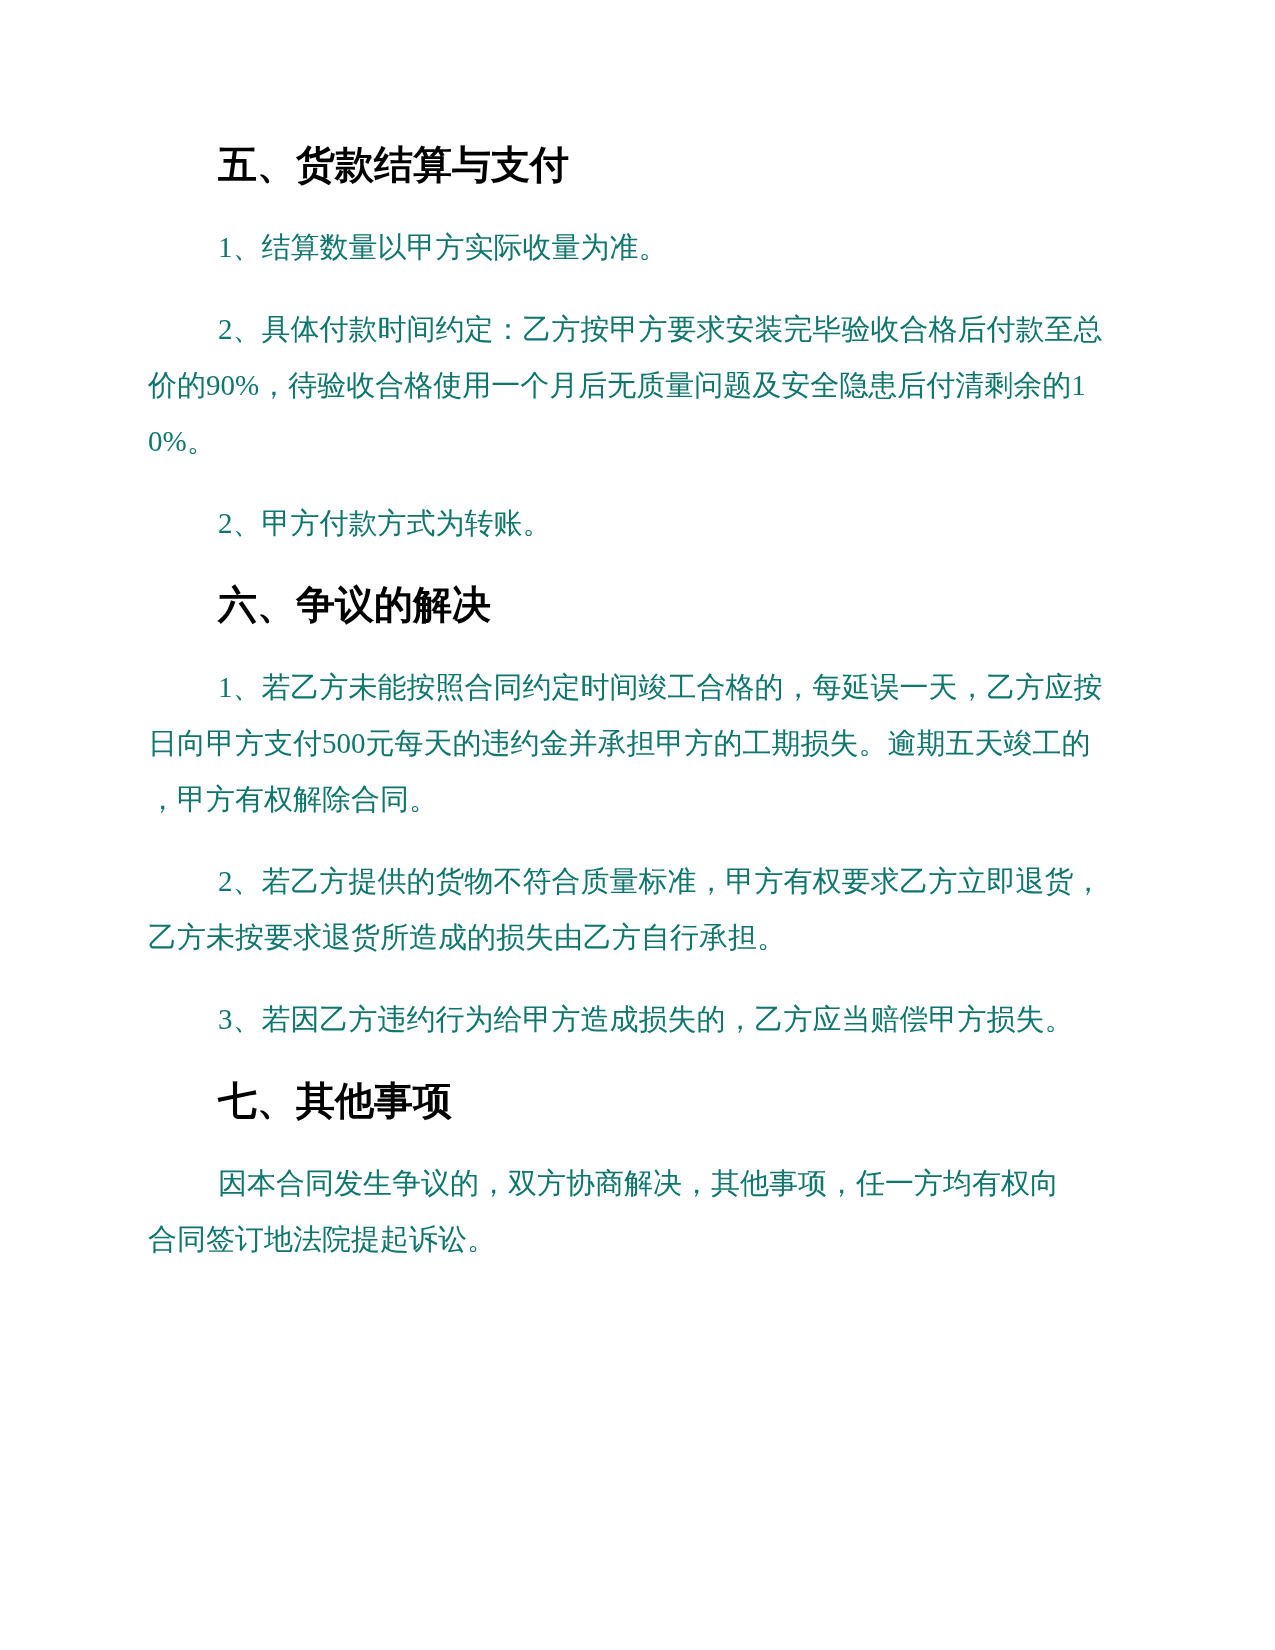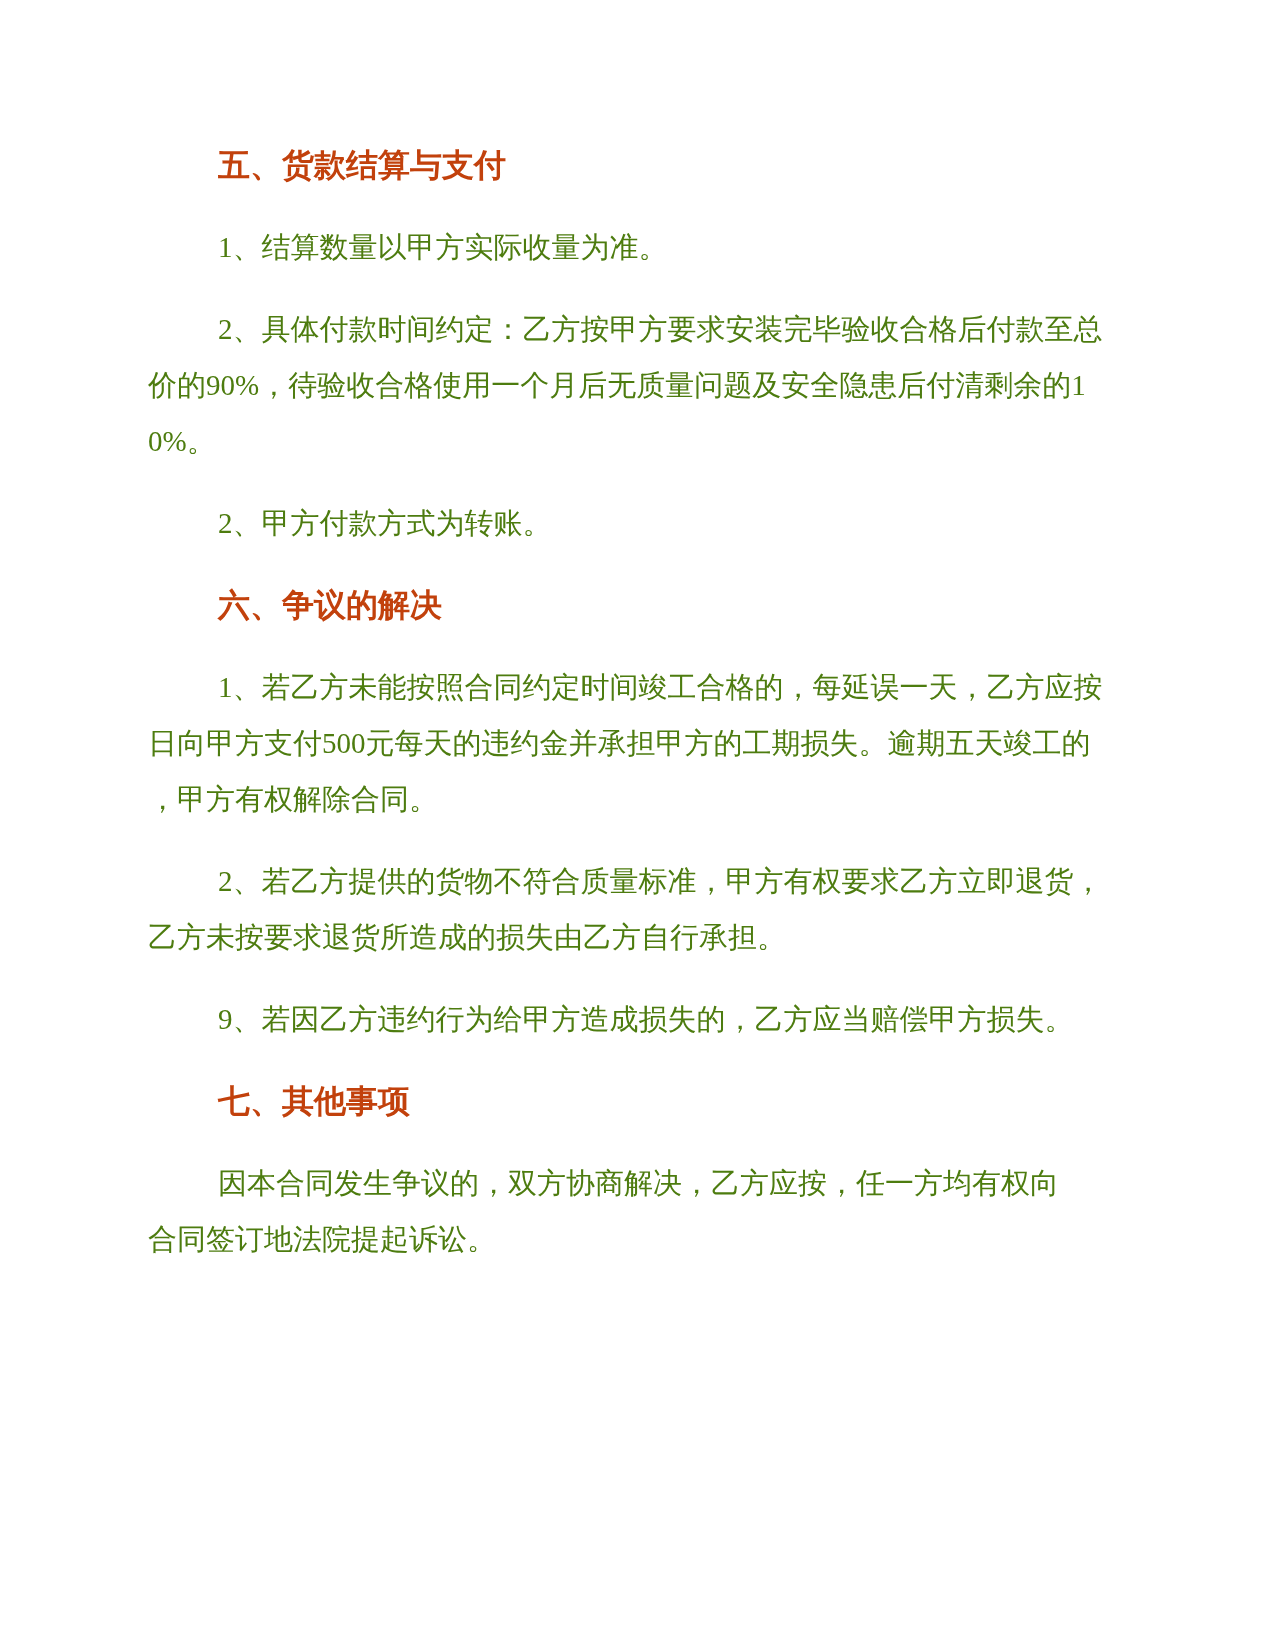--- a/index.html
+++ b/index.html
@@ -17,35 +17,35 @@
   .doc-content {
     position: absolute;
     left: 148px;
     top: 137px;
     width: 1000px;
     color: #1d1d1d;
   }
   .section-heading {
     font-family: "Liberation Sans", "DejaVu Sans", sans-serif;
     font-weight: 700;
-    font-size: 32px;
+    font-size: 39px;
     line-height: 56px;
     margin: 0 0 26px 0;
     text-indent: 70px;
     white-space: pre;
-    color: #c2410c;
+    color: #000000;
   }
   .body-paragraph {
     font-family: "Liberation Serif", "DejaVu Serif", serif;
     font-size: 29px;
     line-height: 56px;
     margin: 0 0 26px 0;
     text-indent: 70px;
     white-space: pre;
-    color: #4d7c0f;
+    color: #0f766e;
   }
 </style>
 </head>
 <body>
 
 <div class="doc-content">
 
   <h2 class="section-heading">五、货款结算与支付</h2>
 
   <p class="body-paragraph">1、结算数量以甲方实际收量为准。</p>
@@ -58,22 +58,22 @@
 
   <h2 class="section-heading">六、争议的解决</h2>
 
   <p class="body-paragraph">1、若乙方未能按照合同约定时间竣工合格的，每延误一天，乙方应按
 日向甲方支付500元每天的违约金并承担甲方的工期损失。逾期五天竣工的
 ，甲方有权解除合同。</p>
 
   <p class="body-paragraph">2、若乙方提供的货物不符合质量标准，甲方有权要求乙方立即退货，
 乙方未按要求退货所造成的损失由乙方自行承担。</p>
 
-  <p class="body-paragraph">9、若因乙方违约行为给甲方造成损失的，乙方应当赔偿甲方损失。</p>
+  <p class="body-paragraph">3、若因乙方违约行为给甲方造成损失的，乙方应当赔偿甲方损失。</p>
 
   <h2 class="section-heading">七、其他事项</h2>
 
-  <p class="body-paragraph">因本合同发生争议的，双方协商解决，乙方应按，任一方均有权向
+  <p class="body-paragraph">因本合同发生争议的，双方协商解决，其他事项，任一方均有权向
 合同签订地法院提起诉讼。</p>
 
 
 
 </div>
 
 </body></html>

